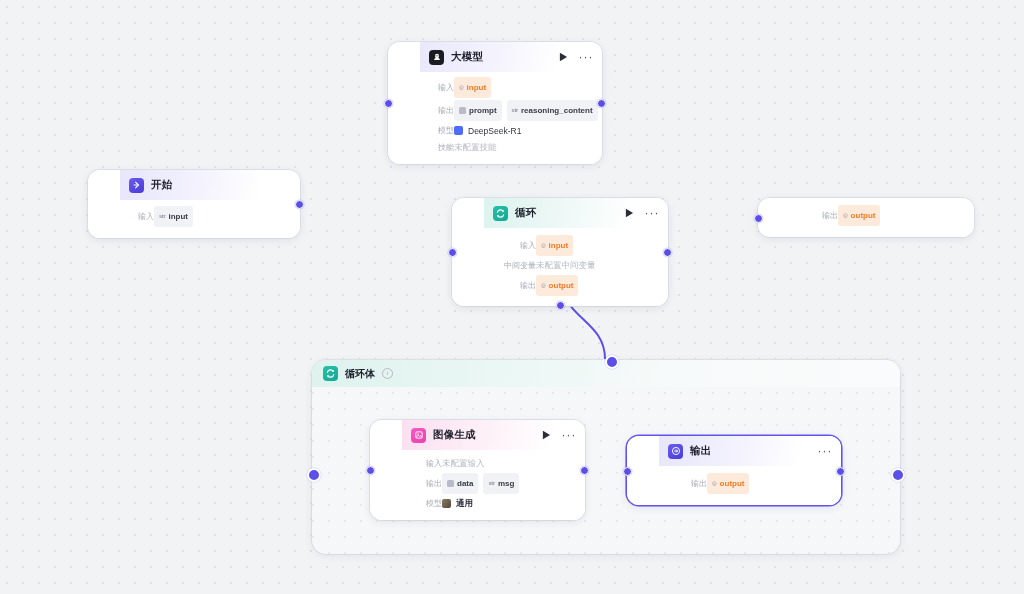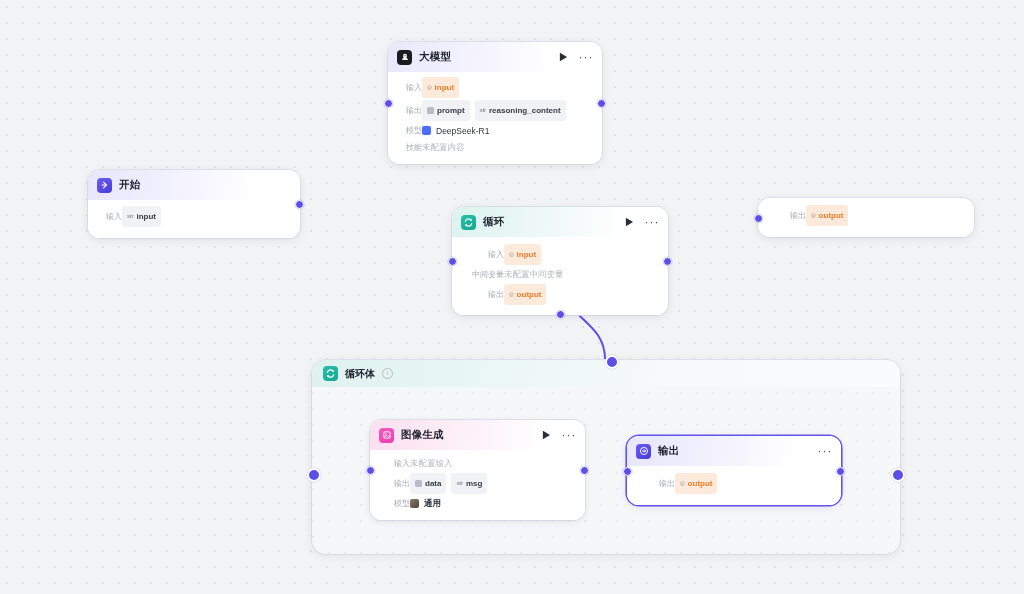--- a/index.html
+++ b/index.html
@@ -40,20 +40,21 @@
     border-radius: 12px;
     background: #ffffff;
     box-shadow: 0 2px 9px rgba(28, 31, 60, 0.09), 0 0 0 1px rgba(222, 224, 234, 0.85);
     z-index: 10;
     overflow: visible;
   }
   .node-inner {
     border-radius: 12px;
     overflow: hidden;
     background: #fff;
+    padding-left: 32px;
   }
   .node.selected {
     box-shadow: 0 2px 10px rgba(60, 50, 190, 0.13), 0 0 0 1.6px #6257ee;
   }
 
   .node-header {
     display: flex;
     align-items: center;
     height: 30px;
     padding: 0 9px 0 9px;
@@ -294,21 +295,21 @@
         </div>
         <div class="row">
           <span class="row-label" style="width:24px;">模型</span>
           <span class="row-vals">
             <span class="model-chip chip-whale"></span>
             <span class="row-model">DeepSeek-R1</span>
           </span>
         </div>
         <div class="row">
           <span class="row-label" style="width:24px;">技能</span>
-          <span class="row-plain">未配置内容</span>
+          <span class="row-plain">未配置技能</span>
         </div>
       </div>
     </div>
     <span class="port port-l"></span>
     <span class="port port-r"></span>
   </div>
 
   <div class="node" style="left:88px; top:170px; width:212px;">
     <div class="node-inner">
       <div class="node-header hdr-indigo">
@@ -328,21 +329,21 @@
               <span class="tiny-type">str</span>
               <span>input</span>
             </span>
           </span>
         </div>
       </div>
     </div>
     <span class="port port-r"></span>
   </div>
 
-  <div class="node" style="left:452px; top:198px; width:216px;margin-top:9px;">
+  <div class="node" style="left:452px; top:198px; width:216px;">
     <div class="node-inner">
       <div class="node-header hdr-teal">
         <span class="node-icon ic-teal">
           <svg width="11" height="11" viewBox="0 0 14 14">
             <path d="M3 5.6 A4 4 0 0 1 10.4 4.3" stroke="#fff" stroke-width="1.5" fill="none" stroke-linecap="round"></path>
             <path d="M11 8.4 A4 4 0 0 1 3.6 9.7" stroke="#fff" stroke-width="1.5" fill="none" stroke-linecap="round"></path>
             <path d="M10.9 2.1 L11 4.6 L8.6 4.3 Z" fill="#fff"></path>
             <path d="M3.1 11.9 L3 9.4 L5.4 9.7 Z" fill="#fff"></path>
           </svg>
         </span>

